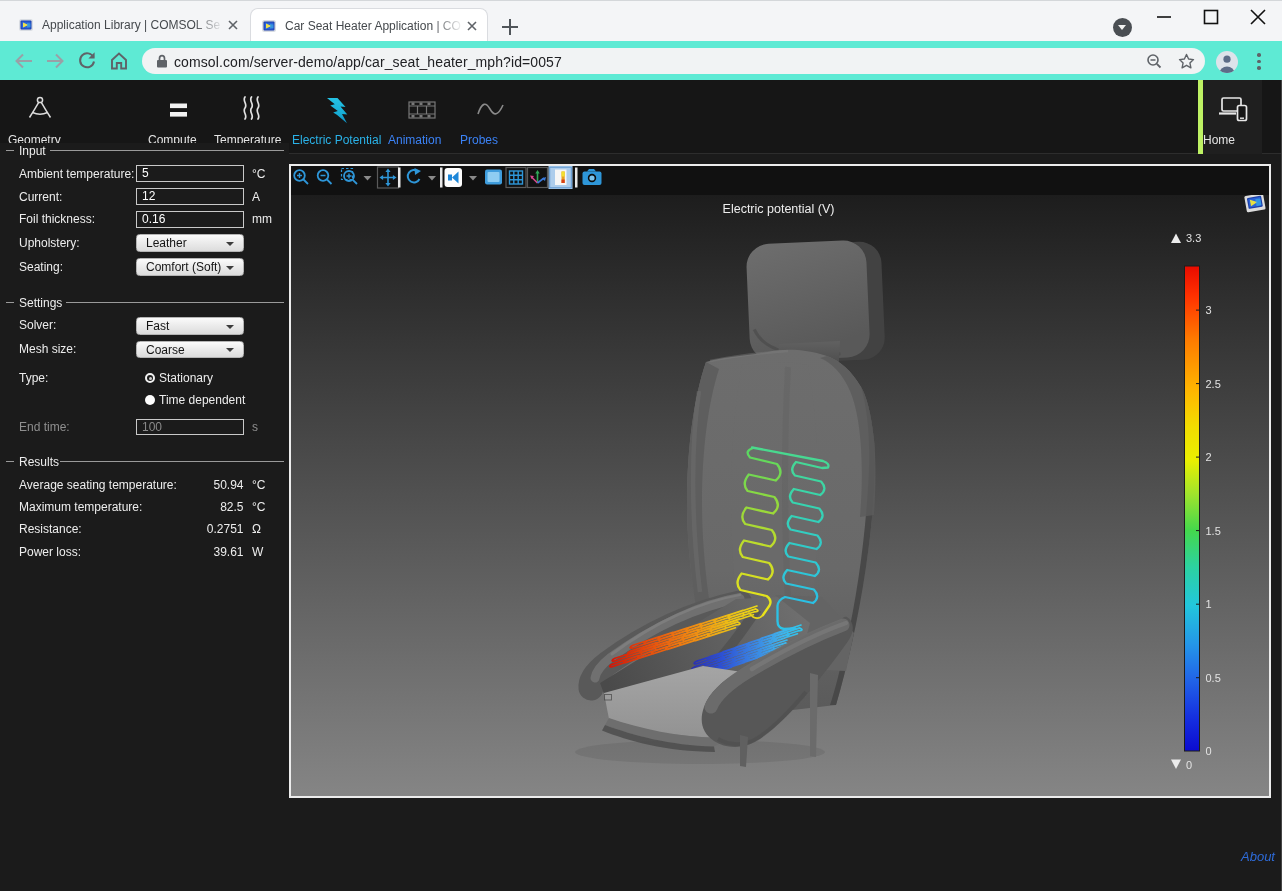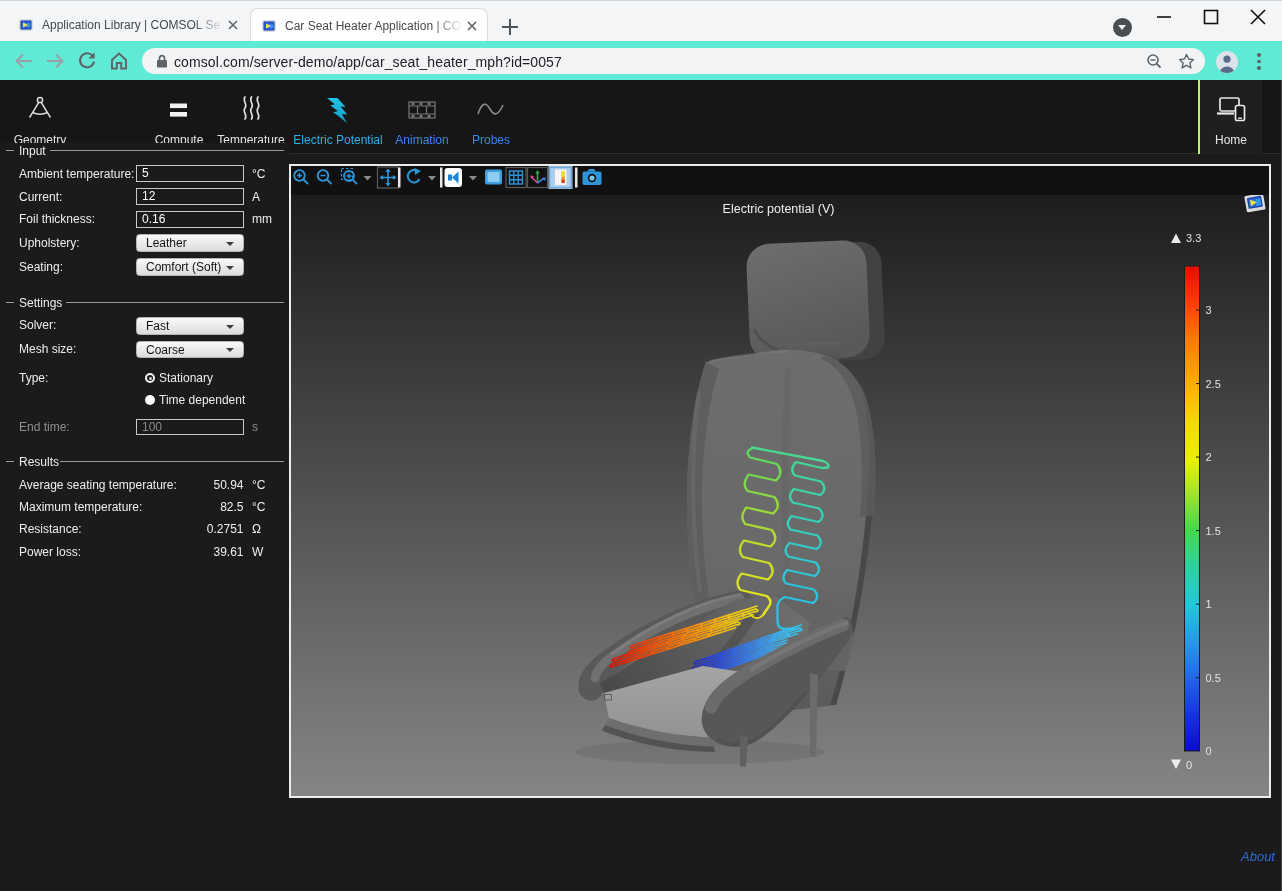--- a/index.html
+++ b/index.html
@@ -35,25 +35,25 @@
 #urlpill { position:absolute; left:142px; top:7px; width:1063px; height:26px; border-radius:13px;
   background:#f1f3f4; }
 #urltext { position:absolute; left:32px; top:5.5px; font-size:14px; color:#202124; letter-spacing:0.1px; }
 #avatar { position:absolute; left:1216px; top:9.5px; width:22px; height:22px; border-radius:50%;
   background:#dde3ea; overflow:hidden; }
 #dots { position:absolute; left:1257px; top:12px; }
 #dots i { display:block; width:3.5px; height:3.5px; border-radius:50%; background:#5f6368; margin-bottom:3.2px; }
 
 #apptb { position:absolute; left:0; top:80px; width:1282px; height:74px; background:#161616;
   border-bottom:1px solid #2d2d2d; }
-.abtn { position:absolute; top:0; height:74px; text-align:center; }
+.abtn { position:absolute; top:0; height:74px; text-align:left; }
 .abtn .lbl { position:absolute; bottom:7px; width:100%; font-size:12px; color:#e4e4e4; }
 .abtn svg { position:absolute; top:13px; left:50%; transform:translateX(-50%); }
 .abtn.dis .lbl { color:#3b82f6; }
-#homebtn { background:#1f1f1f; border-left:2px solid #bef264; }
+#homebtn { background:#1f1f1f; border-left:5px solid #bef264; }
 
 #sidebar { position:absolute; left:0; top:143px; width:289px; height:736px; background:#1b1b1b;
   font-size:12px; color:#ededed; }
 .legend { position:absolute; left:0; width:289px; height:12px; }
 .legend .ltx { position:absolute; left:19px; top:-2px; }
 .legend .l1 { position:absolute; left:6px; top:4px; width:8px; height:1px; background:#9a9a9a; }
 .legend .l2 { position:absolute; right:5px; top:4px; height:1px; background:#9a9a9a; }
 .flabel { position:absolute; left:19px; white-space:nowrap; }
 .funit { position:absolute; left:252px; }
 .finput { position:absolute; left:136px; width:108px; height:17px; background:#1b1b1b;

